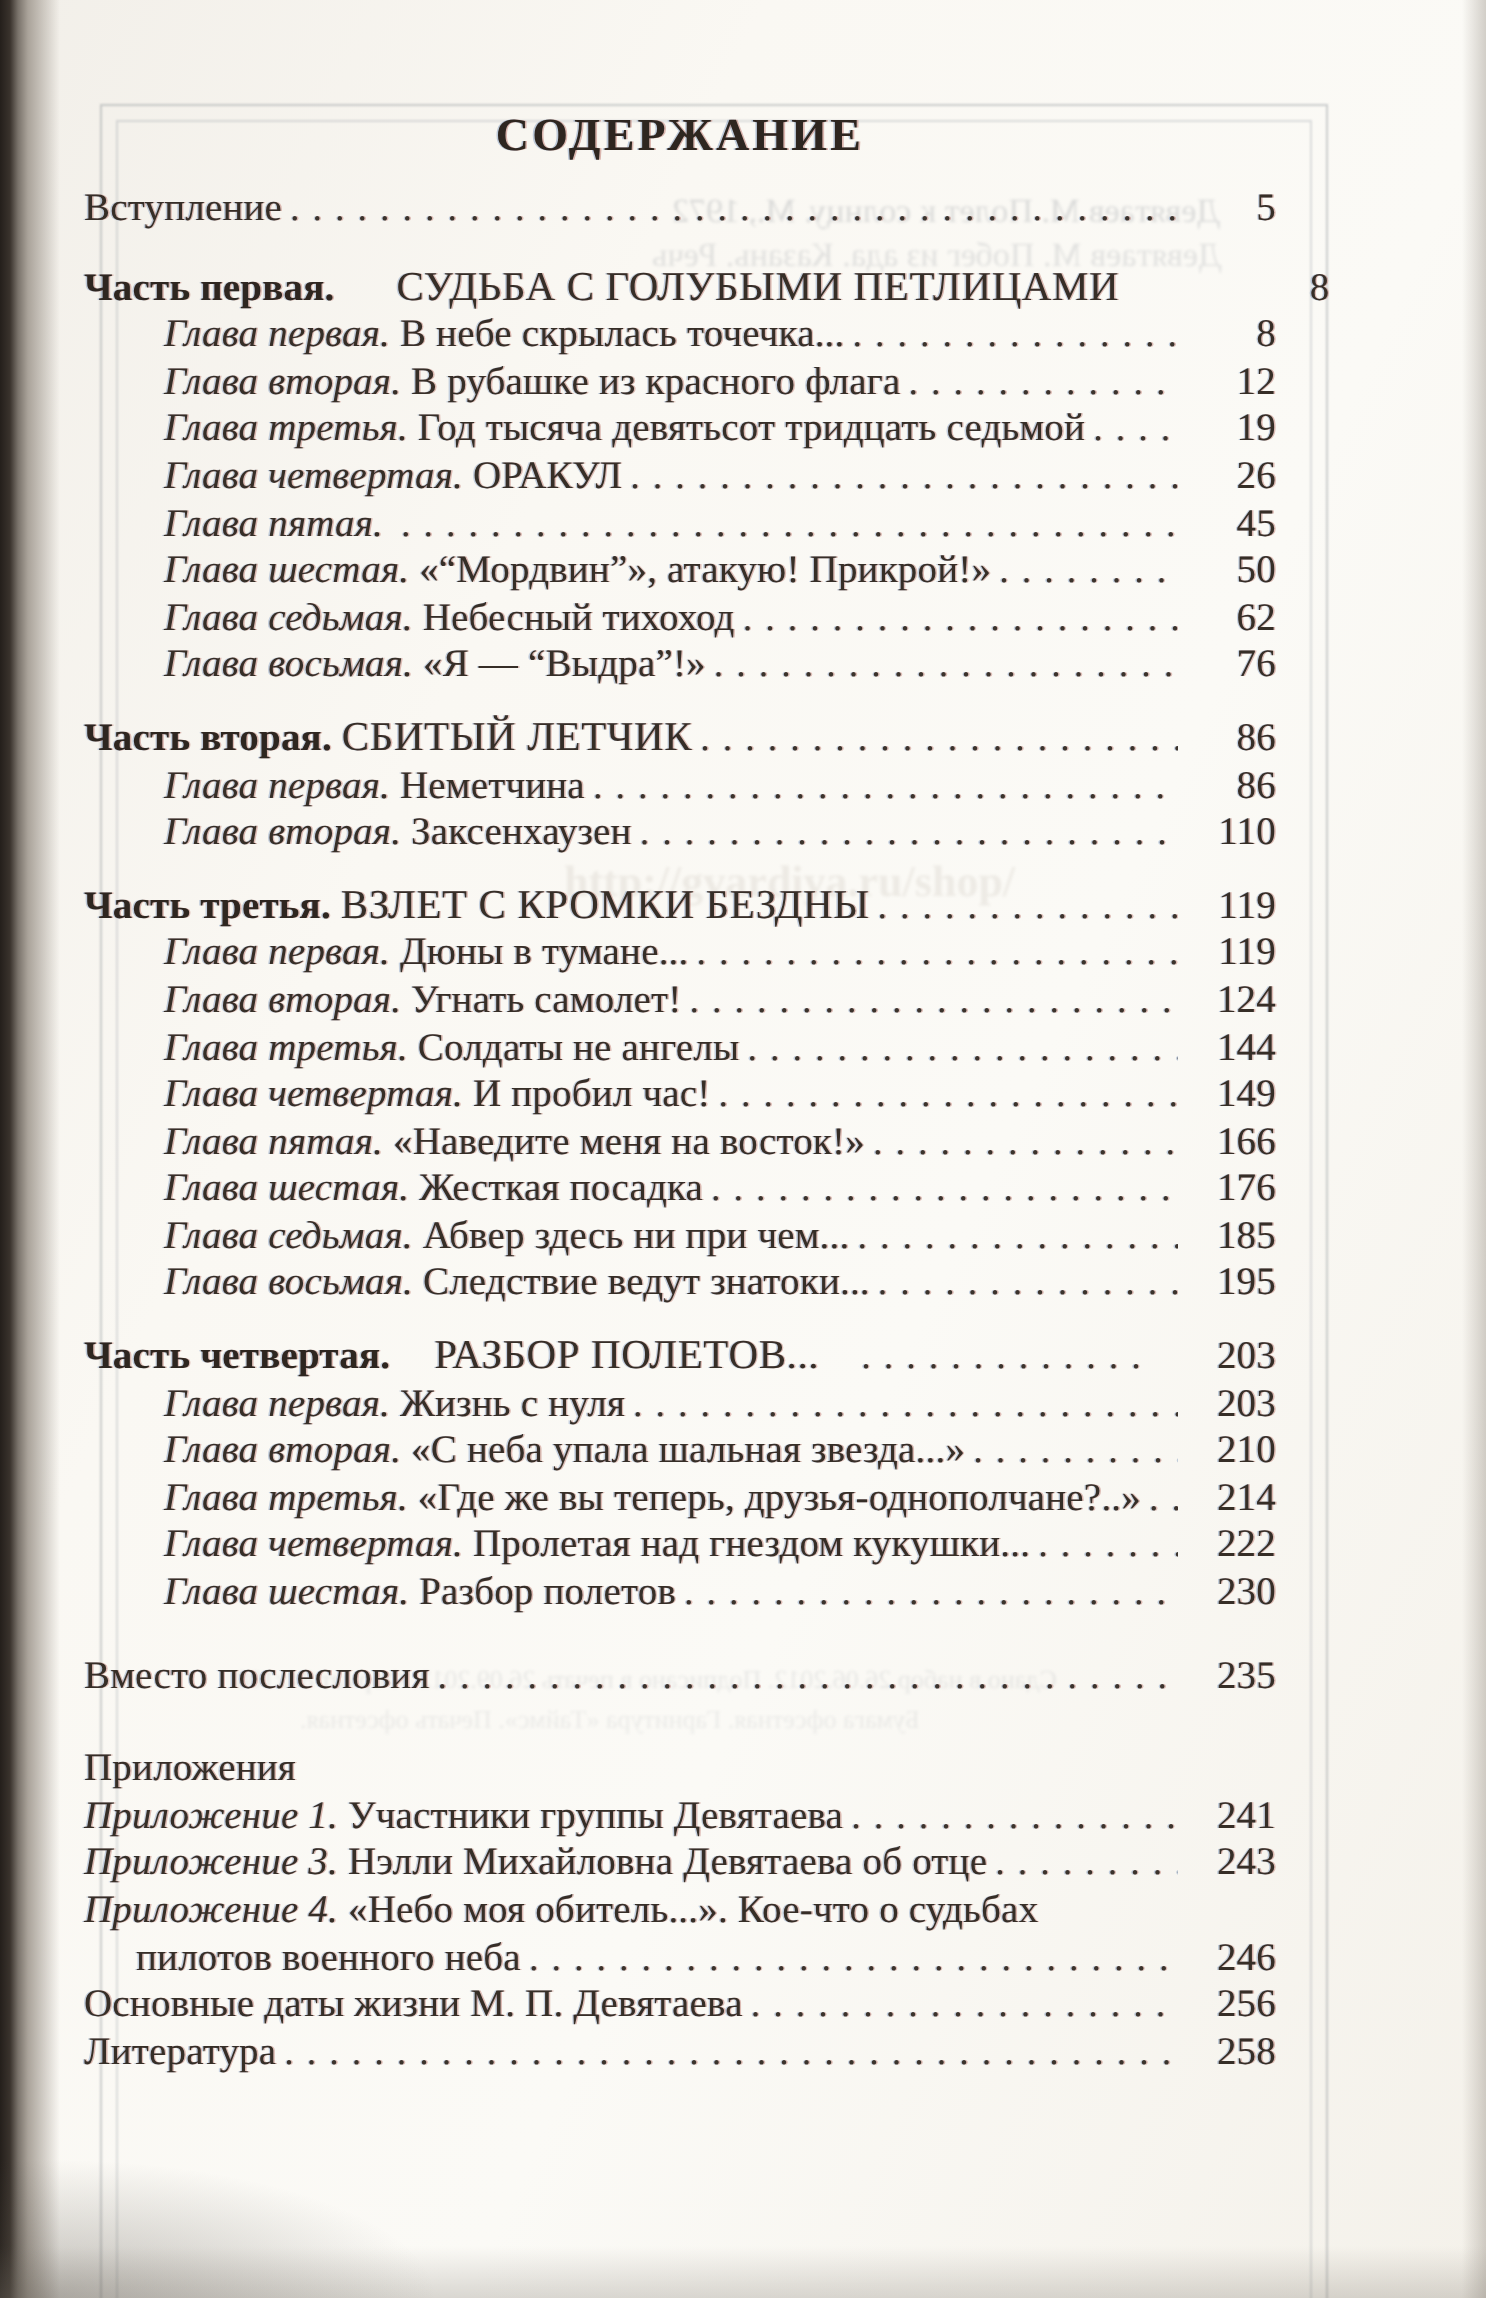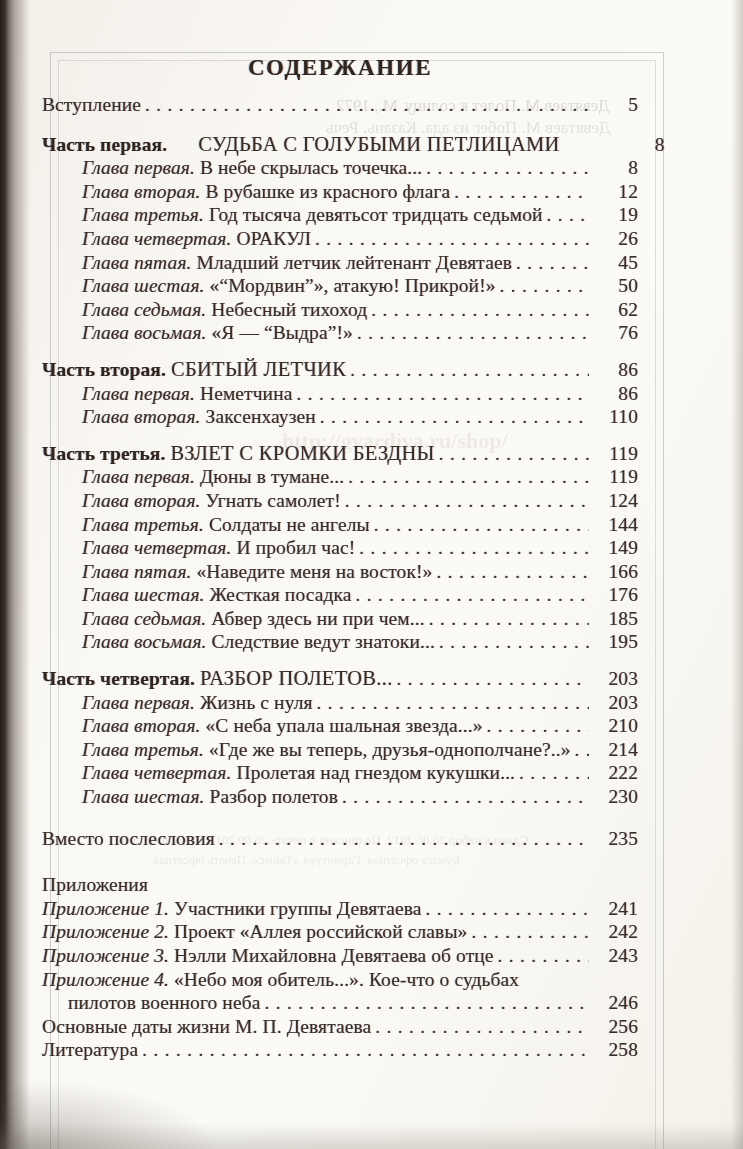--- a/index.html
+++ b/index.html
@@ -122,21 +122,20 @@
         <span class="num">19</span>
       </div>
       <div class="entry chapter ind1">
         <span class="prefix italic">Глава четвертая. </span>
         <span class="etext">ОРАКУЛ</span>
         <span class="leader"></span>
         <span class="num">26</span>
       </div>
       <div class="entry chapter ind1">
         <span class="prefix italic">Глава пятая. </span>
-        <span class="etext">Младший летчик лейтенант Девятаев</span>
         <span class="leader"></span>
         <span class="num">45</span>
       </div>
       <div class="entry chapter ind1">
         <span class="prefix italic">Глава шестая. </span>
         <span class="etext">«“Мордвин”», атакую! Прикрой!»</span>
         <span class="leader"></span>
         <span class="num">50</span>
       </div>
       <div class="entry chapter ind1">
@@ -216,21 +215,21 @@
         <span class="etext">Абвер здесь ни при чем...</span>
         <span class="leader"></span>
         <span class="num">185</span>
       </div>
       <div class="entry chapter ind1">
         <span class="prefix italic">Глава восьмая. </span>
         <span class="etext">Следствие ведут знатоки...</span>
         <span class="leader"></span>
         <span class="num">195</span>
       </div>
-      <div class="entry part" style="margin-top: 13px;">
+      <div class="entry part" style="margin-top: 13px; gap: 17px;">
         <span class="prefix bold">Часть четвертая. </span>
         <span class="etext">РАЗБОР ПОЛЕТОВ...</span>
         <span class="leader"></span>
         <span class="num">203</span>
       </div>
       <div class="entry chapter ind1">
         <span class="prefix italic">Глава первая. </span>
         <span class="etext">Жизнь с нуля</span>
         <span class="leader"></span>
         <span class="num">203</span>
@@ -267,26 +266,20 @@
       <div class="entry plain" style="margin-top: 23px;">
         <span class="etext">Приложения</span>
       </div>
       <div class="entry appendix">
         <span class="prefix italic">Приложение 1. </span>
         <span class="etext">Участники группы Девятаева</span>
         <span class="leader"></span>
         <span class="num">241</span>
       </div>
       <div class="entry appendix">
-        <span class="prefix italic">Приложение 2. </span>
-        <span class="etext">Проект «Аллея российской славы»</span>
-        <span class="leader"></span>
-        <span class="num">242</span>
-      </div>
-      <div class="entry appendix">
         <span class="prefix italic">Приложение 3. </span>
         <span class="etext">Нэлли Михайловна Девятаева об отце</span>
         <span class="leader"></span>
         <span class="num">243</span>
       </div>
       <div class="entry appendix">
         <span class="prefix italic">Приложение 4. </span>
         <span class="etext">«Небо моя обитель...». Кое-что о судьбах</span>
       </div>
       <div class="entry appendix-wrap ind2">

